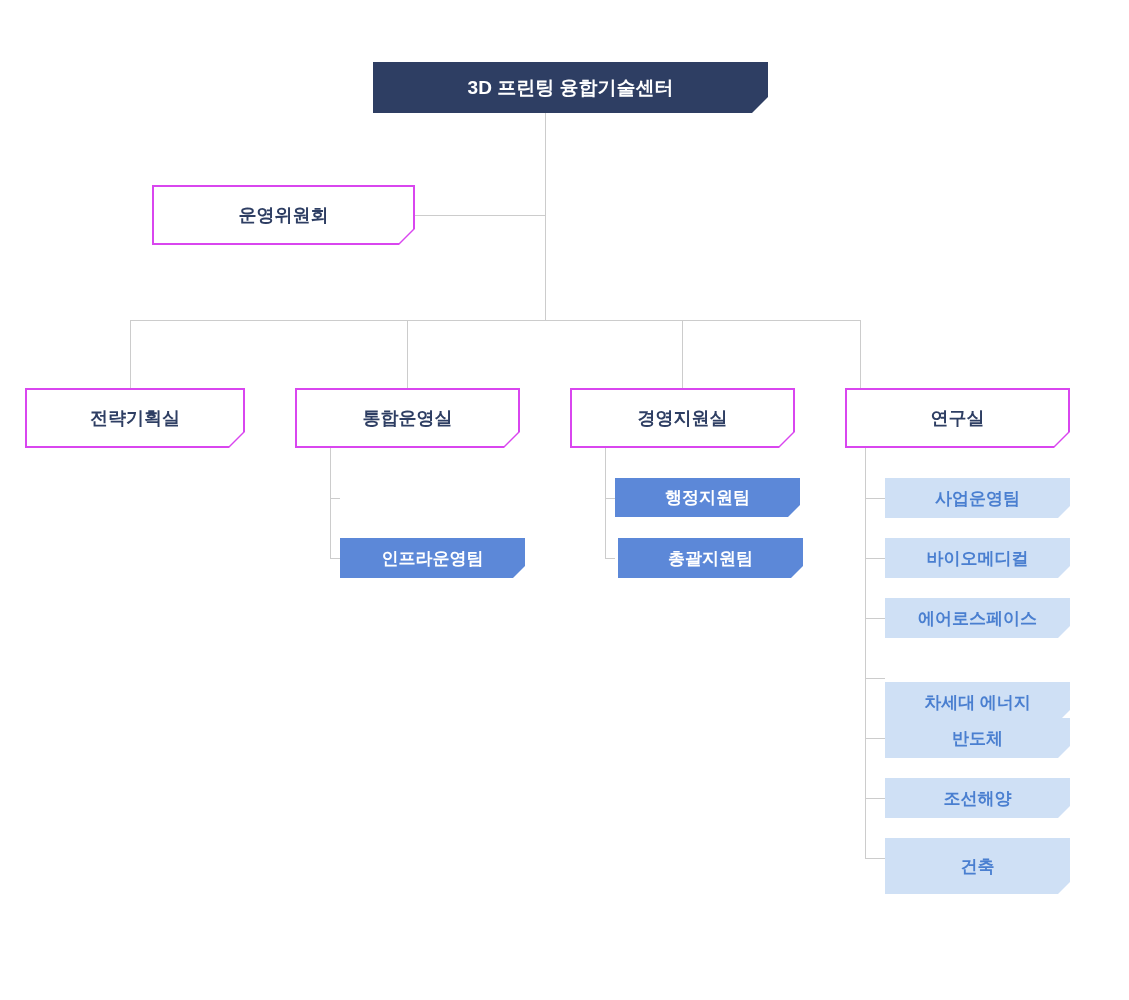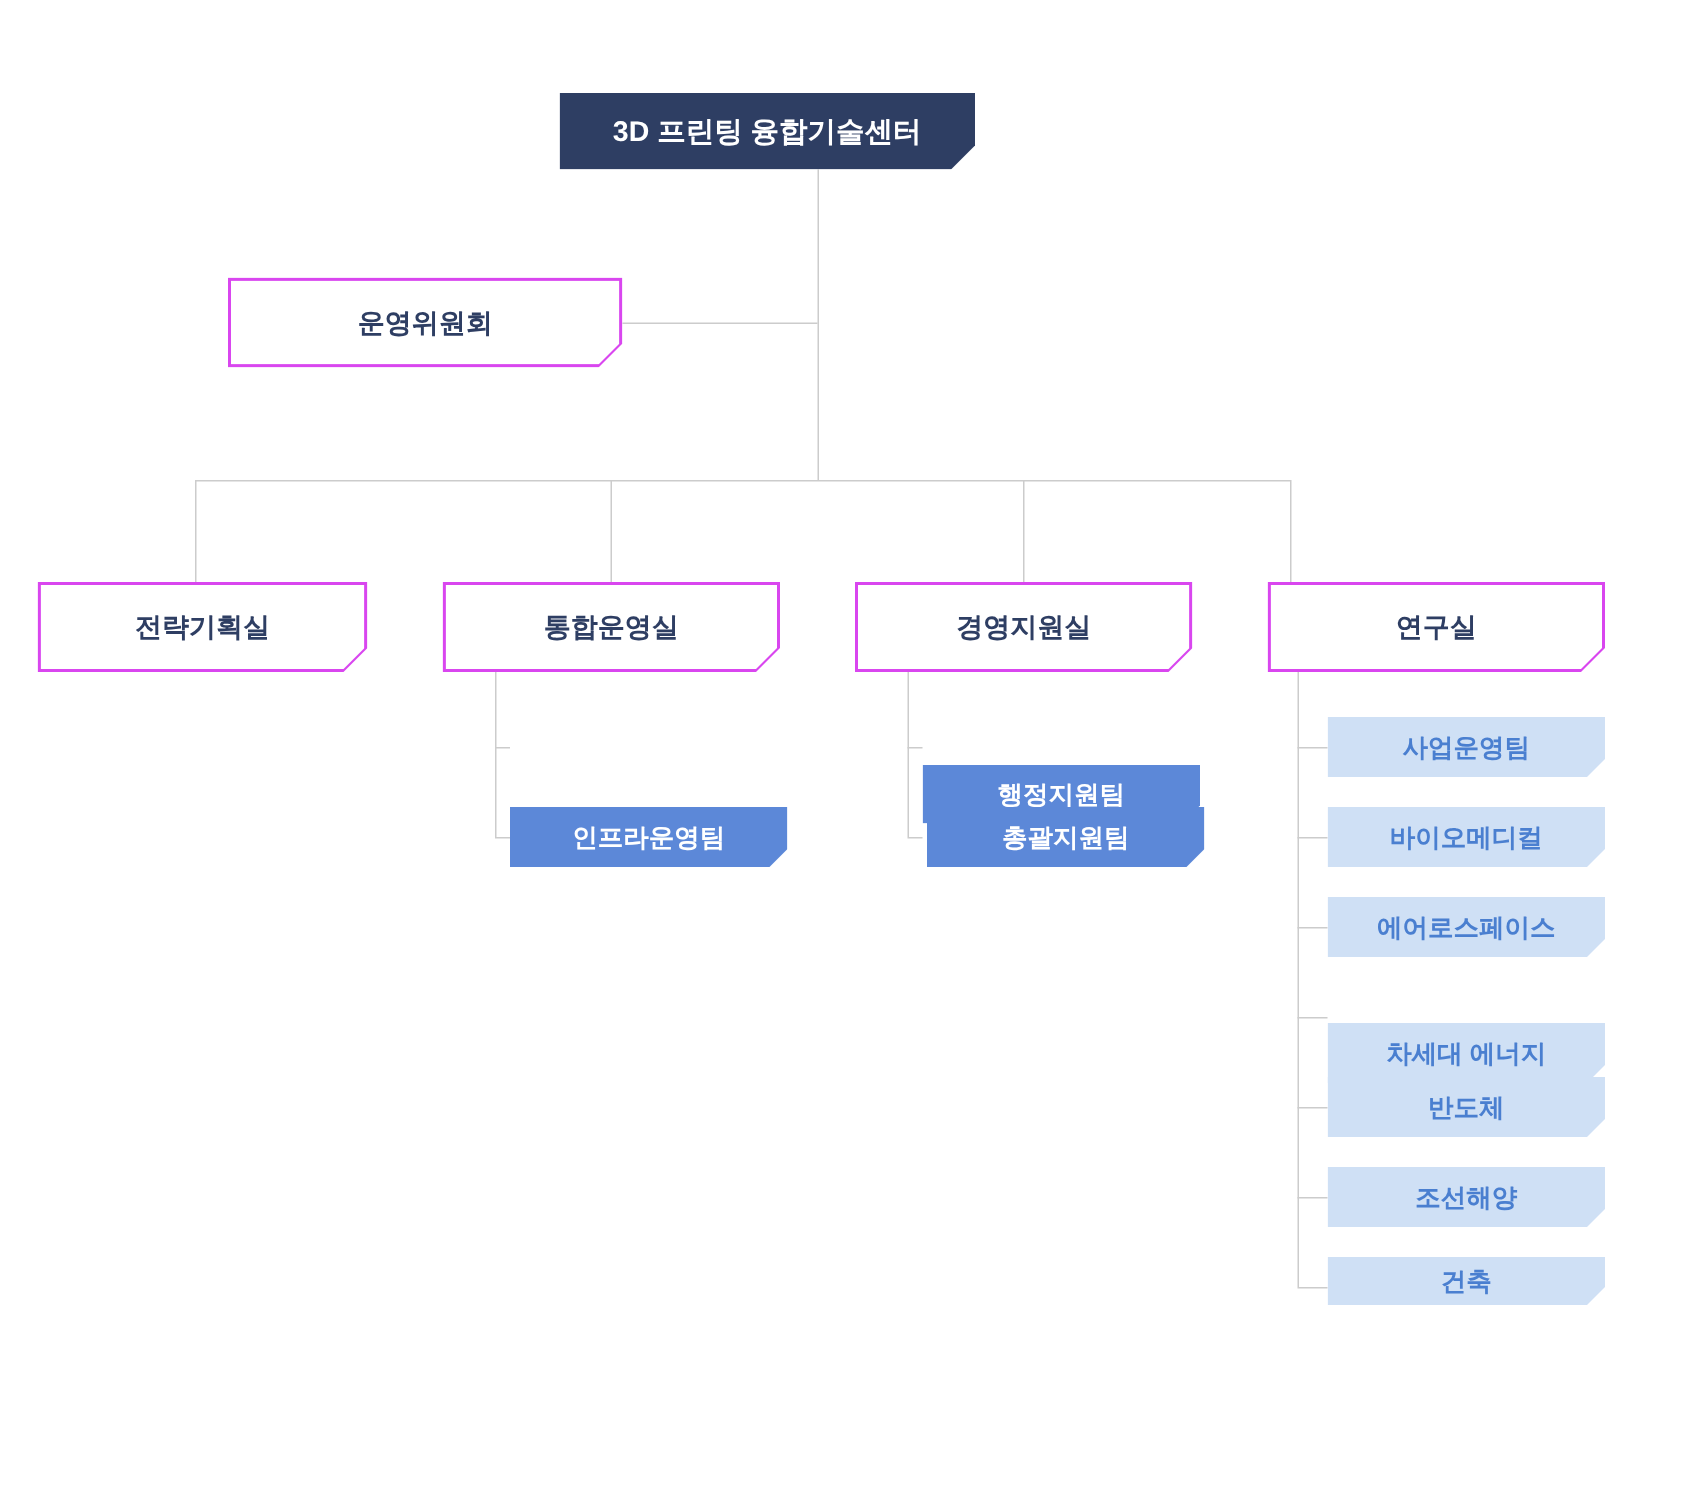--- a/index.html
+++ b/index.html
@@ -54,21 +54,21 @@
 
   <div class="line" style="left:865px;top:448px;width:1px;height:410px;"></div>
   <div class="line" style="left:865px;top:498px;width:20px;height:1px;"></div>
   <div class="line" style="left:865px;top:558px;width:20px;height:1px;"></div>
   <div class="line" style="left:865px;top:618px;width:20px;height:1px;"></div>
   <div class="line" style="left:865px;top:678px;width:20px;height:1px;"></div>
   <div class="line" style="left:865px;top:738px;width:20px;height:1px;"></div>
   <div class="line" style="left:865px;top:798px;width:20px;height:1px;"></div>
   <div class="line" style="left:865px;top:858px;width:20px;height:1px;"></div>
 
-  <div class="node navy chamfer" style="left:373px;top:62px;width:277px;height:51px;">
+  <div class="node navy chamfer" style="left:373px;top:62px;width:395px;height:51px;">
     <span class="label">3D 프린팅 융합기술센터</span>
   </div>
 
   <div class="node outline chamfer" style="left:152px;top:185px;width:263px;height:60px;">
     <span class="fill"></span>
     <span class="label">운영위원회</span>
   </div>
 
   <div class="node outline chamfer" style="left:25px;top:388px;width:220px;height:60px;">
     <span class="fill"></span>
@@ -87,21 +87,21 @@
 
   <div class="node outline chamfer" style="left:845px;top:388px;width:225px;height:60px;">
     <span class="fill"></span>
     <span class="label">연구실</span>
   </div>
 
   <div class="node blue chamfer-sm" style="left:340px;top:538px;width:185px;height:40px;">
     <span class="label">인프라운영팀</span>
   </div>
 
-  <div class="node blue chamfer-sm" style="left:615px;top:478px;width:185px;height:39px;margin-top:32px;">
+  <div class="node blue chamfer-sm" style="left:615px;top:478px;width:185px;height:39px;">
     <span class="label">행정지원팀</span>
   </div>
   <div class="node blue chamfer-sm" style="left:618px;top:538px;width:185px;height:40px;">
     <span class="label">총괄지원팀</span>
   </div>
 
   <div class="node light chamfer-sm" style="left:885px;top:478px;width:185px;height:40px;">
     <span class="label">사업운영팀</span>
   </div>
   <div class="node light chamfer-sm" style="left:885px;top:538px;width:185px;height:40px;">
@@ -112,17 +112,17 @@
   </div>
   <div class="node light chamfer-sm" style="left:885px;top:682px;width:185px;height:40px;">
     <span class="label">차세대 에너지</span>
   </div>
   <div class="node light chamfer-sm" style="left:885px;top:718px;width:185px;height:40px;">
     <span class="label">반도체</span>
   </div>
   <div class="node light chamfer-sm" style="left:885px;top:778px;width:185px;height:40px;">
     <span class="label">조선해양</span>
   </div>
-  <div class="node light chamfer-sm" style="left:885px;top:838px;width:185px;height:32px;align-items:center;">
+  <div class="node light chamfer-sm" style="left:885px;top:838px;width:185px;height:56px;align-items:center;">
     <span class="label">건축</span>
   </div>
 
 </div>
 
 </body></html>

